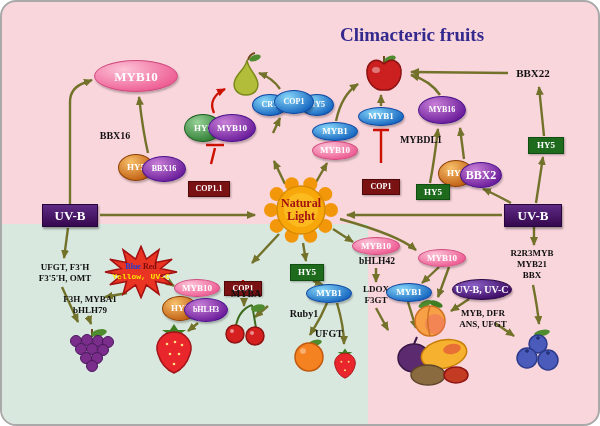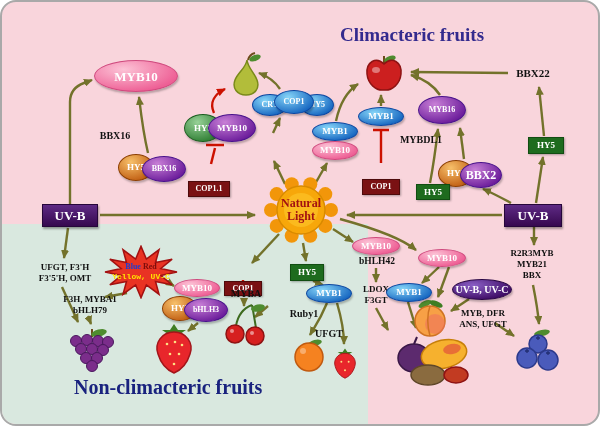--- a/index.html
+++ b/index.html
@@ -105,21 +105,20 @@
       <path d="M209 162 L213 146"></path>
         <path d="M204 143 L222 143"></path>
       <path d="M241 278 L241 288"></path>
         <path d="M233 289 L249 289"></path>
       <path d="M379 161 L379 129"></path>
         <path d="M371 128 L387 128"></path>
     </g>
   </svg>
 
   <div class="title" style="left:338px;top:22px;font-size:19px;color:var(--title-climacteric,#342a8e)">Climacteric fruits</div>
-  <div class="title" style="left:72px;top:374px;font-size:20px;color:var(--title-non-climacteric,#19227e)">Non-climacteric fruits</div>
 
   <div class="node ellipse el-pink" style="left:92px;top:58px;width:84px;height:32px;font-size:13px">MYB10</div>
 
   <svg class="icon" style="left:222px;top:48px" width="44" height="48" viewBox="0 0 44 48">
     <path d="M24 10 C25 6 27 4 31 3" stroke="#6d4c1b" stroke-width="2" fill="none"></path>
     <ellipse cx="31" cy="8" rx="6" ry="3" fill="#4e8c2f" transform="rotate(-22 31 8)"></ellipse>
     <path d="M23 10 C22 18 14 22 11 30 C8 38 13 45 22 45 C31 45 36 38 33 30 C30 22 24 18 23 10 Z" fill="#b2bd3a" stroke="#7a8a1a" stroke-width="1.5"></path>
   </svg>
 
   <svg class="icon" style="left:360px;top:50px" width="44" height="42" viewBox="0 0 44 42">

